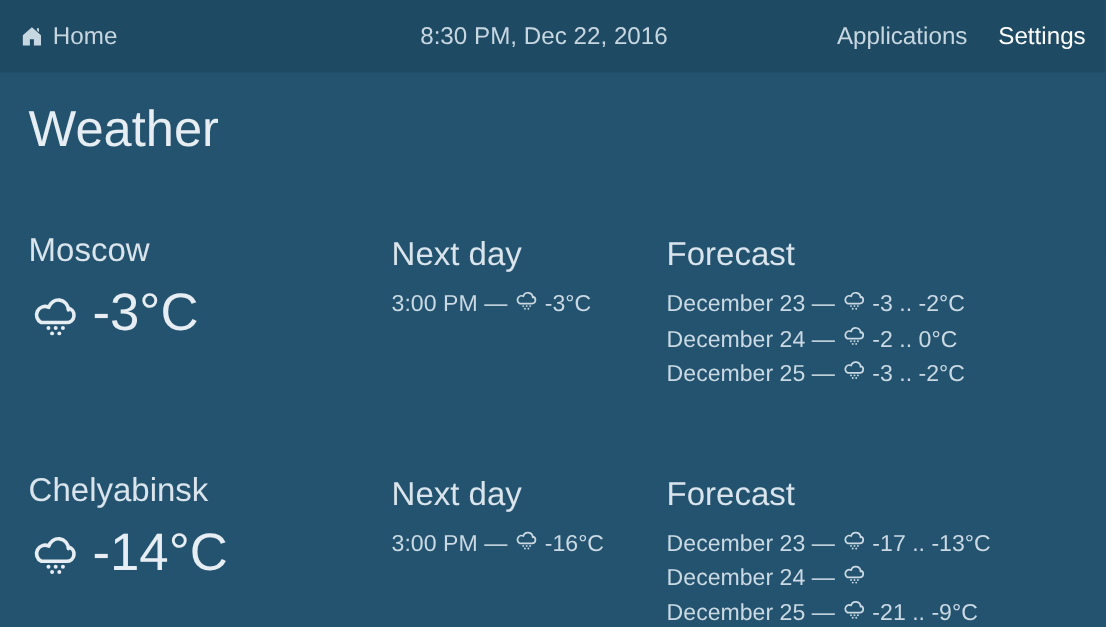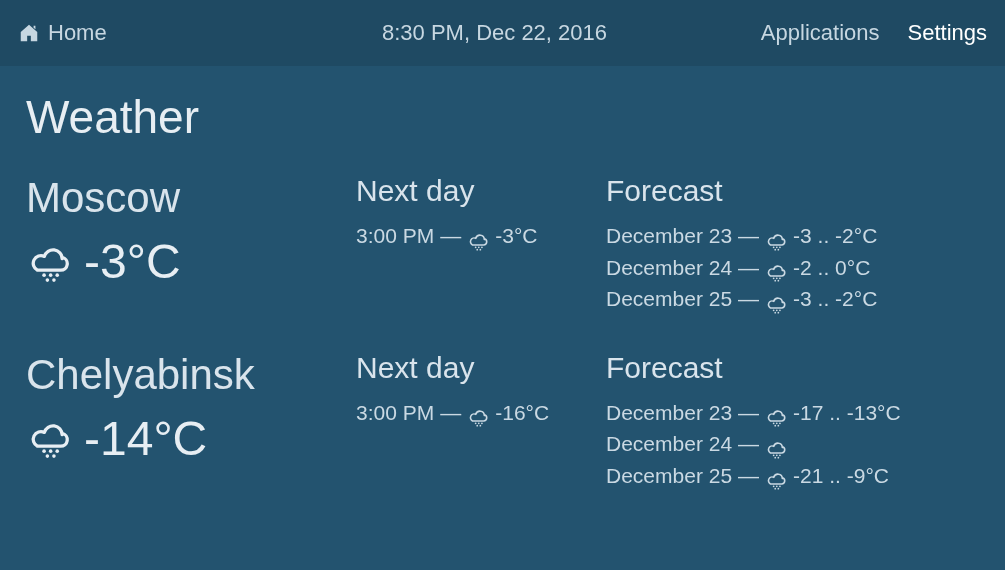--- a/index.html
+++ b/index.html
@@ -55,47 +55,49 @@
     font-weight: 300;
     color: #e7eef3;
     margin-bottom: 30px;
   }
   .city-block {
     display: grid;
     grid-template-columns: 330px 250px 1fr;
     margin-bottom: 36px;
   }
   .city-name {
-    font-size: 42px;
+    font-size: 30px;
     font-weight: 300;
     color: #d9e4ec;
     margin-bottom: 12px;
+    margin-top: 37px;
   }
   .current-row {
     display: flex;
     align-items: center;
     gap: 12px;
   }
   .current-temp {
     font-size: 48px;
     font-weight: 300;
     color: #e7eef3;
   }
   .section-label {
     font-size: 30px;
     font-weight: 300;
     color: #d9e4ec;
     margin-bottom: 12px;
+    margin-top: 41px;
   }
   .detail-line {
     font-size: 21px;
     color: #cad9e3;
     line-height: 1.5;
     display: flex;
-    align-items: flex-end;
+    align-items: flex-start;
     gap: 6px;
     white-space: nowrap;
   }
   svg.icon { display: inline-block; vertical-align: middle; }
   .snow-lg { width: 46px; height: 46px; }
   .snow-sm { width: 22px; height: 22px; }
 </style>
 </head>
 <body>
 

